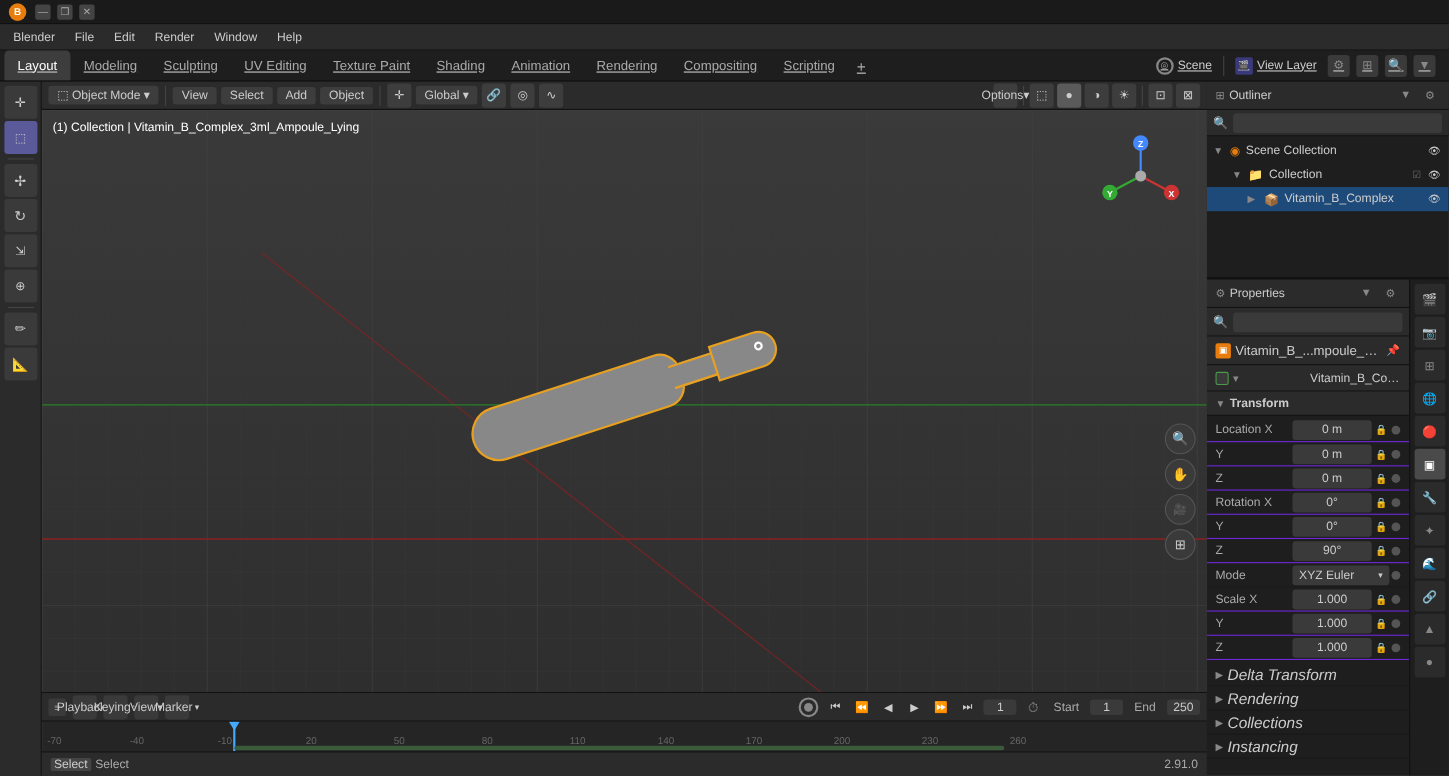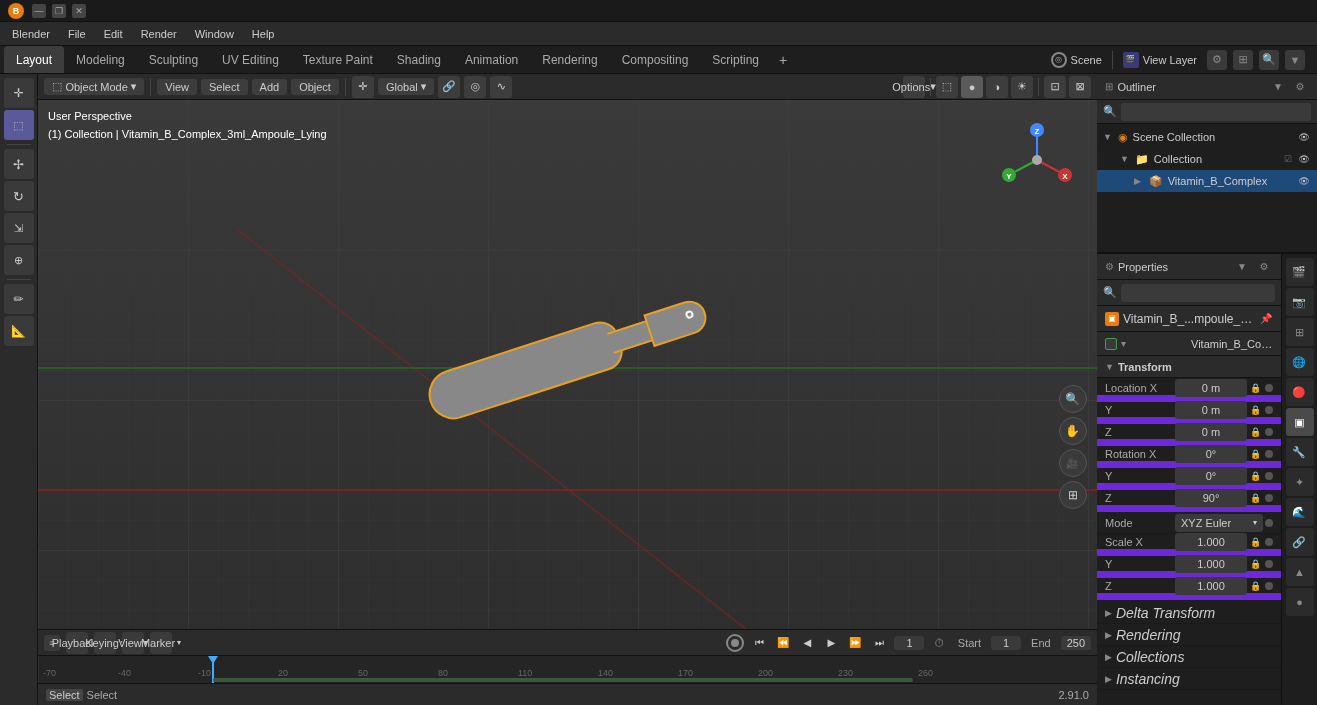--- a/index.html
+++ b/index.html
@@ -76,20 +76,21 @@
     .workspace-tabs {
       height: 28px;
       background: #1e1e1e;
       display: flex;
       align-items: stretch;
       position: absolute;
       top: 46px; left: 0; right: 0;
       z-index: 100;
       border-bottom: 1px solid #111;
       padding: 0 4px;
+      text-decoration: underline;
     }
     .ws-tab {
       padding: 0 12px;
       display: flex; align-items: center;
       color: #aaa;
       font-size: 12px;
       cursor: pointer;
       border-radius: 4px 4px 0 0;
       position: relative;
     }
@@ -526,21 +527,21 @@
       margin-bottom: 2px;
     }
     .section-arrow { color: #888; font-size: 9px; margin-right: 4px; }
     .section-title { font-size: 11px; color: #ccc; font-weight: bold; text-align: center; }
 
     .prop-row {
       height: 22px;
       display: flex;
       align-items: center;
       padding: 0 8px;
-      border-bottom: 7px solid #6d28d9;
+      border-bottom: 1px solid #6d28d9;
     }
     .prop-label {
       font-size: 11px; color: #aaa;
       width: 70px; flex-shrink: 0;
     }
     .prop-value {
       flex: 1;
       background: #3a3a3a;
       border-radius: 3px;
       height: 18px;
@@ -722,21 +723,20 @@
           <rect width="100%" height="100%" fill="url(#grid)"></rect>
 
           <line x1="0" y1="390" x2="1100" y2="390" stroke="#8a2020" stroke-width="1.5"></line>
 
           <line x1="200" y1="130" x2="900" y2="680" stroke="#8a2020" stroke-width="1.2" opacity="0.7"></line>
 
           <line x1="0" y1="268" x2="1100" y2="268" stroke="#2a6a2a" stroke-width="1.5"></line>
         </svg>
 
         <div class="viewport-info">
-          <div>User Perspective</div>
           <div>(1) Collection | Vitamin_B_Complex_3ml_Ampoule_Lying</div>
         </div>
 
         <div class="ampoule-wrapper">
           <div class="ampoule-outline">
             <div class="ampoule-body"></div>
             <div class="ampoule-neck"></div>
             <div class="ampoule-tip"></div>
             <div class="ampoule-center-dot"></div>
           </div>

